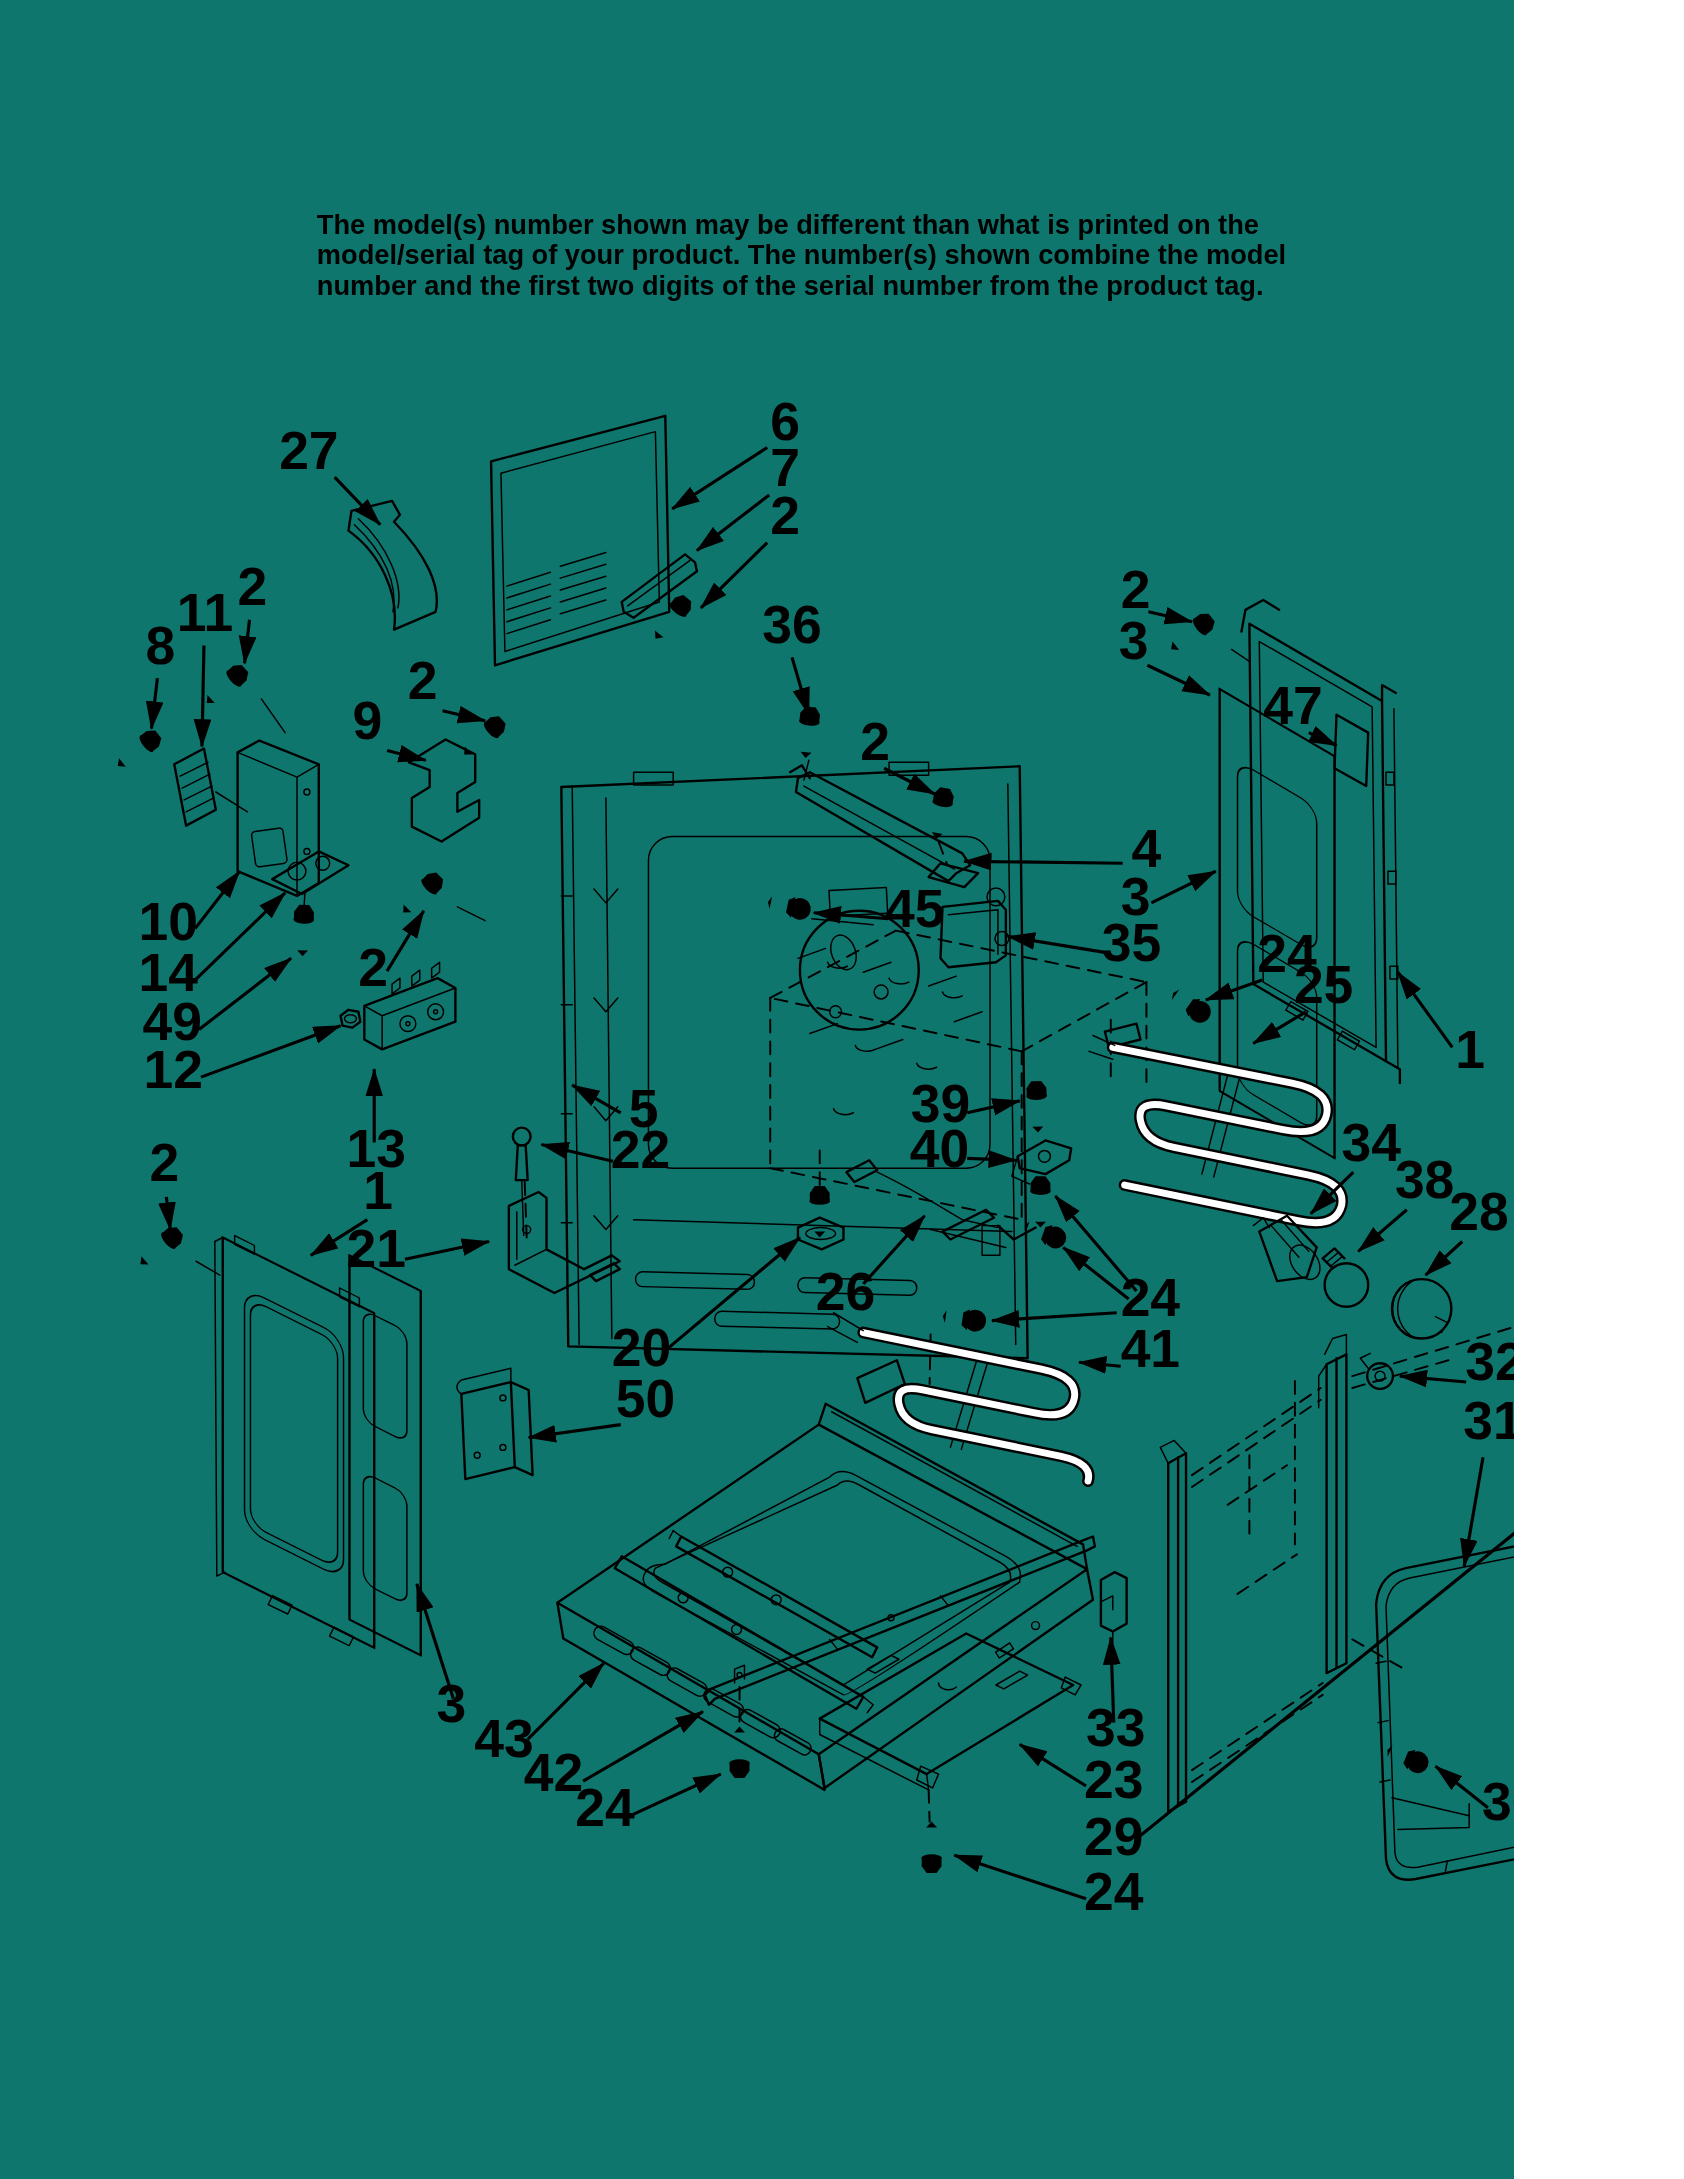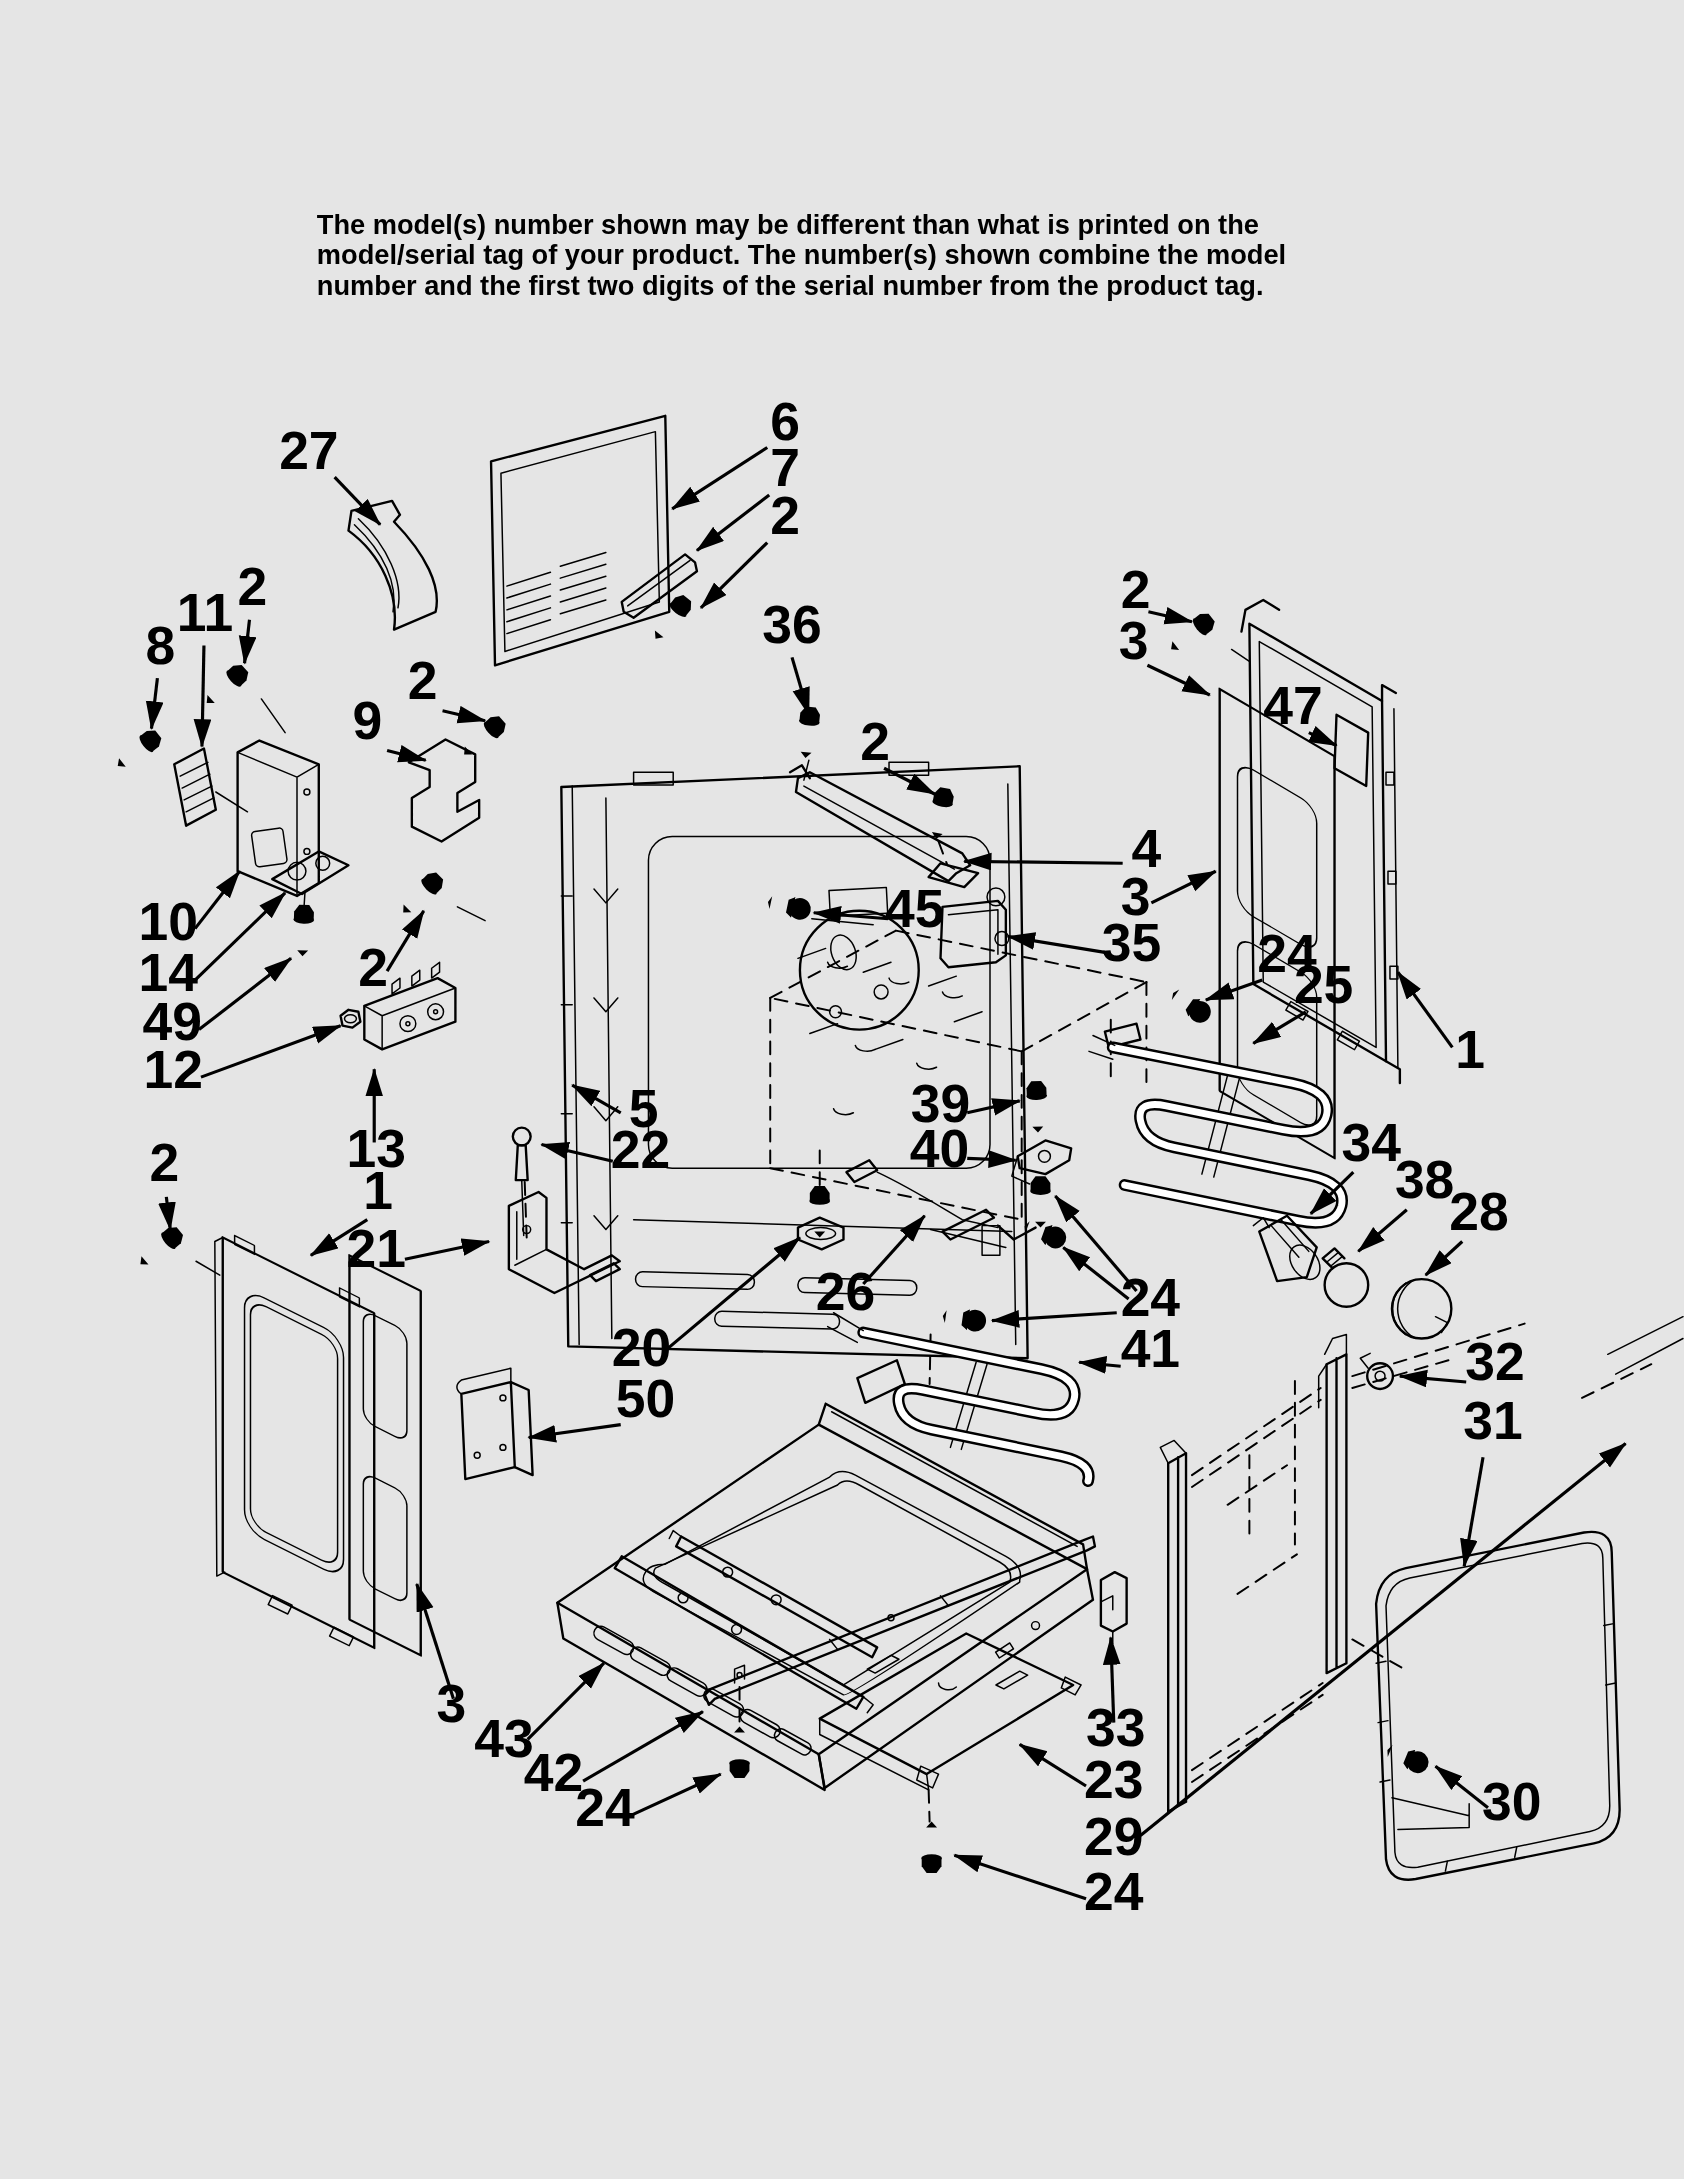--- a/index.html
+++ b/index.html
@@ -1,16 +1,16 @@
 <!DOCTYPE html>
 <html><head>
 <meta charset="utf-8">
 <style>
   html,body{margin:0;padding:0;background:#fff;}
-  .page{position:relative;width:1684px;height:2179px;background:#e5e5e5;overflow:hidden;
+  .page{position:relative;width:1514px;height:2179px;background:#0f766e;overflow:hidden;
         font-family:"Liberation Sans", sans-serif;}
   svg{position:absolute;left:0;top:0;}
   svg *{vector-effect:none;}
   .art path,.art line,.art rect,.art circle,.art ellipse,.art polyline,.art polygon{
       fill:none;stroke:#000;stroke-width:2.4;stroke-linejoin:round;stroke-linecap:round;}
   .art .thin{stroke-width:1.5;}
   .art .dash{stroke-dasharray:13 9;stroke-width:2;}
   .art .tube-b{stroke-width:12;stroke-linejoin:round;stroke-linecap:round;}
   .art .tube-w{stroke:#fff;stroke-width:7;}
   .lbl{font-family:"Liberation Sans", sans-serif;font-weight:bold;font-size:54px;

